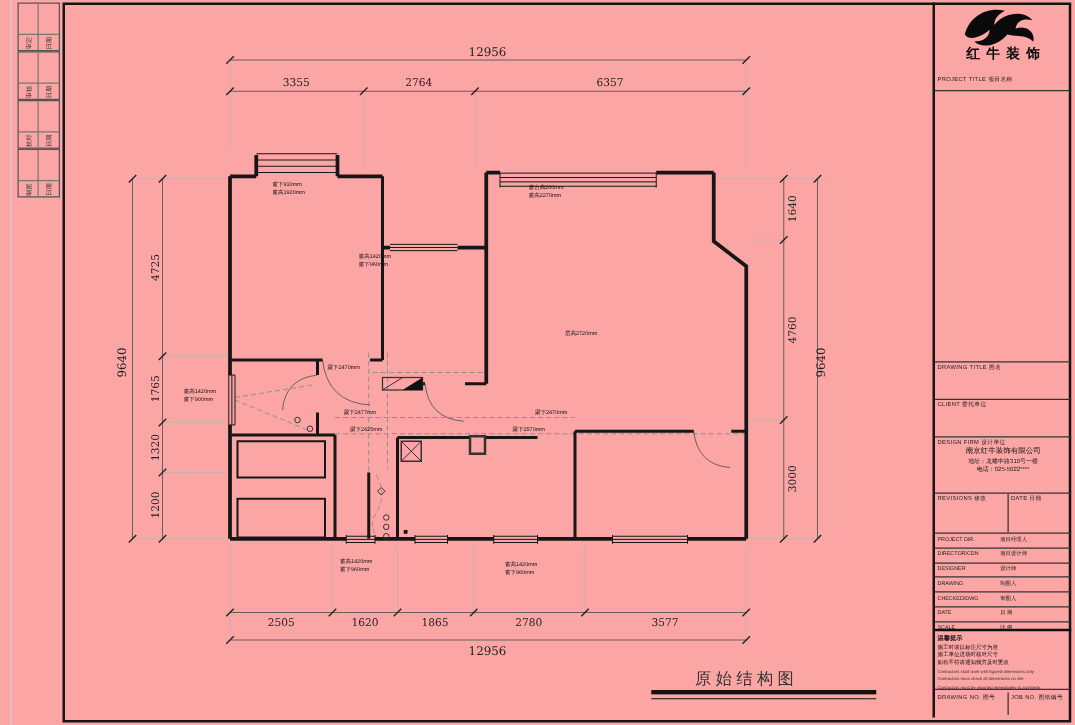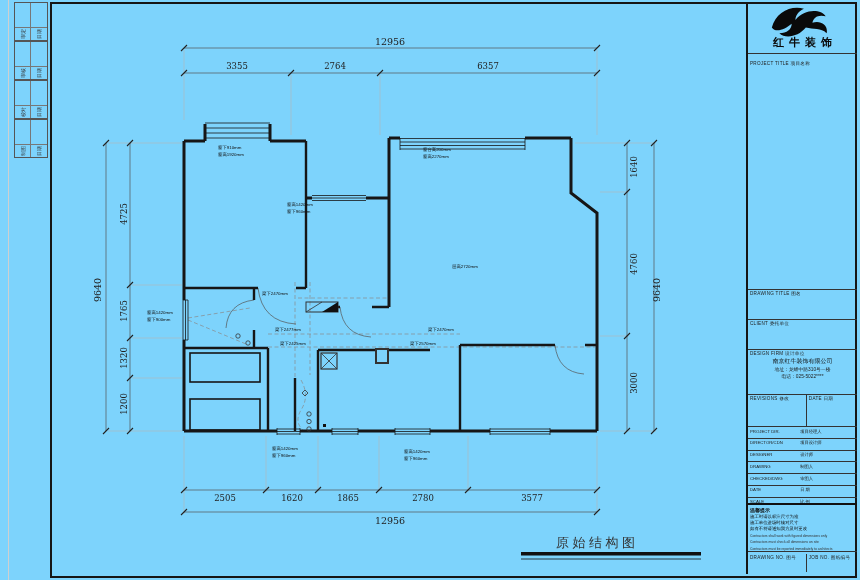--- a/index.html
+++ b/index.html
@@ -1,16 +1,16 @@
 <!DOCTYPE html>
 <html><head>
 <meta charset="utf-8">
 <style>
   html,body{margin:0;padding:0;background:#fff;}
-  #sheet{position:relative;width:860px;height:580px;background:#7dd3fc;overflow:hidden;
+  #sheet{position:relative;width:860px;height:580px;background:#fca5a5;overflow:hidden;
          font-family:"Liberation Sans",sans-serif;color:#111;}
   
   .frame{position:absolute;left:50px;top:2px;width:803px;height:572px;border:2px solid #151515;}
   .sheet-edge{position:absolute;left:8px;top:0;width:1px;height:580px;background:#cfcfcf;}
   
   .bind{position:absolute;left:14px;top:2px;width:34px;}
   .bind-group{border:1px solid #555;margin-bottom:0;height:37px;display:grid;
               grid-template-columns:1fr 1fr;grid-template-rows:25px 12px;}
   .bind-cell{border-right:1px solid #777;border-bottom:1px solid #777;position:relative;overflow:hidden;}
   .bind-cell:nth-child(2n){border-right:none;}
@@ -223,21 +223,21 @@
     <text class="anno" x="404" y="453">窗高1420mm</text>
     <text class="anno" x="404" y="459.5">窗下960mm</text>
 
     <text class="sheet-title" x="556" y="547">原始结构图</text>
     <rect x="521" y="552" width="180" height="3.5" fill="#111"></rect>
     <path d="M521,559 H701" stroke="#111" stroke-width="0.8"></path>
   </svg>
 
   <div class="tblock">
 
-    <div class="tb-sec logo-wrap" style="top:0;height:52px;text-align:center;">
+    <div class="tb-sec logo-wrap" style="top:0;height:71px;text-align:center;">
       <svg width="78" height="34" viewBox="0 0 78 36">
         <path d="M6,26 C10,10 26,2 40,6 C34,9 31,13 31,18 C40,6 58,6 63,14 C55,12 50,15 49,21 C58,18 66,24 64,32 C58,26 50,28 42,26 C34,36 20,38 14,32 C22,32 27,28 27,22 C20,28 10,32 6,26 Z" fill="#0a0a0a"></path>
       </svg>
       <div class="logo-text">红牛装饰</div>
     </div>
 
     <div class="tb-sec" style="top:58px;height:230px;">
       <div class="tb-label">PROJECT TITLE  项目名称</div>
     </div>
 

